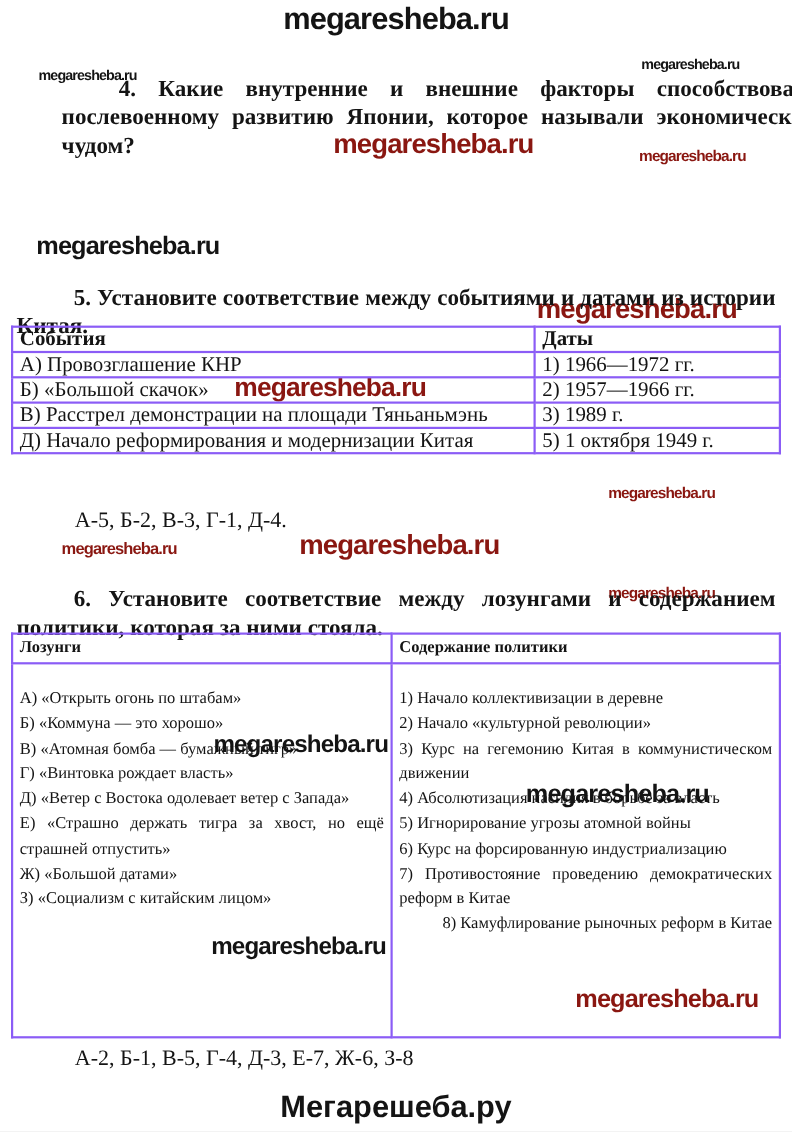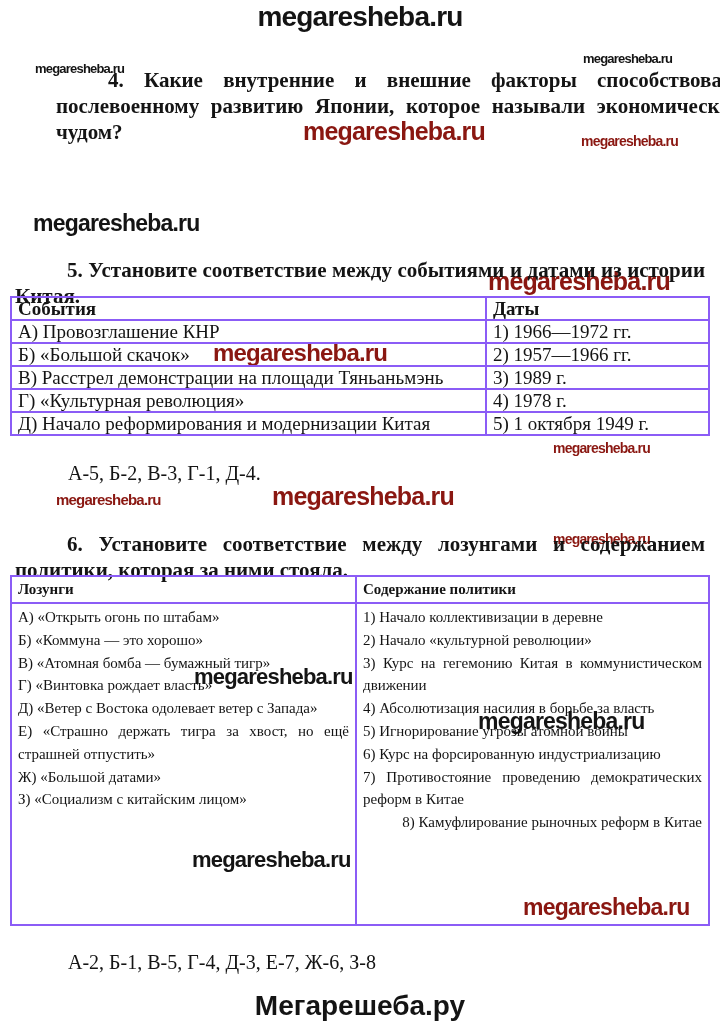--- a/index.html
+++ b/index.html
@@ -55,21 +55,21 @@
 
   
   table{border-collapse:collapse;position:absolute;left:10px;width:700px;table-layout:fixed;}
   th,td{border:2px solid #8b5cf6;font-weight:normal;text-align:left;padding:0 6px;}
   th{font-weight:700;}
   .t1{top:296px;font-size:19px;}
   .t1 th,.t1 td{height:21px;line-height:21px;white-space:nowrap;overflow:hidden;}
   .t1 .c1{width:461px;}
   .t2{top:575px;font-size:15px;}
   .t2 th{height:25px;line-height:25px;}
-  .t2 td{vertical-align:top;height:318px;padding:2px 6px 0 6px;}
+  .t2 td{vertical-align:top;height:318px;padding:20px 6px 0 6px;}
   .t2 .c1{width:331px;}
   .titem{text-align:justify;line-height:22.8px;}
   .policies-cell .titem:last-child{text-align:right;}
 </style>
 </head>
 <body>
 
 <div class="page">
 
   <div class="site-header sans">megaresheba.ru</div>
@@ -106,24 +106,20 @@
     </tr>
     <tr>
       <td>Б) «Большой скачок»</td>
       <td>2) 1957—1966 гг.</td>
     </tr>
     <tr>
       <td>В) Расстрел демонстрации на площади Тяньаньмэнь</td>
       <td>3) 1989 г.</td>
     </tr>
     <tr>
-      <td>Г) «Культурная революция»</td>
-      <td>4) 1978 г.</td>
-    </tr>
-    <tr>
       <td>Д) Начало реформирования и модернизации Китая</td>
       <td>5) 1 октября 1949 г.</td>
     </tr>
   </tbody>
     </table>
 
   <div class="answer-line ans5">А-5, Б-2, В-3, Г-1, Д-4.</div>
 
   <p class="para q q6">6. Установите соответствие между лозунгами и содержанием политики, которая за ними стояла.</p>
 

